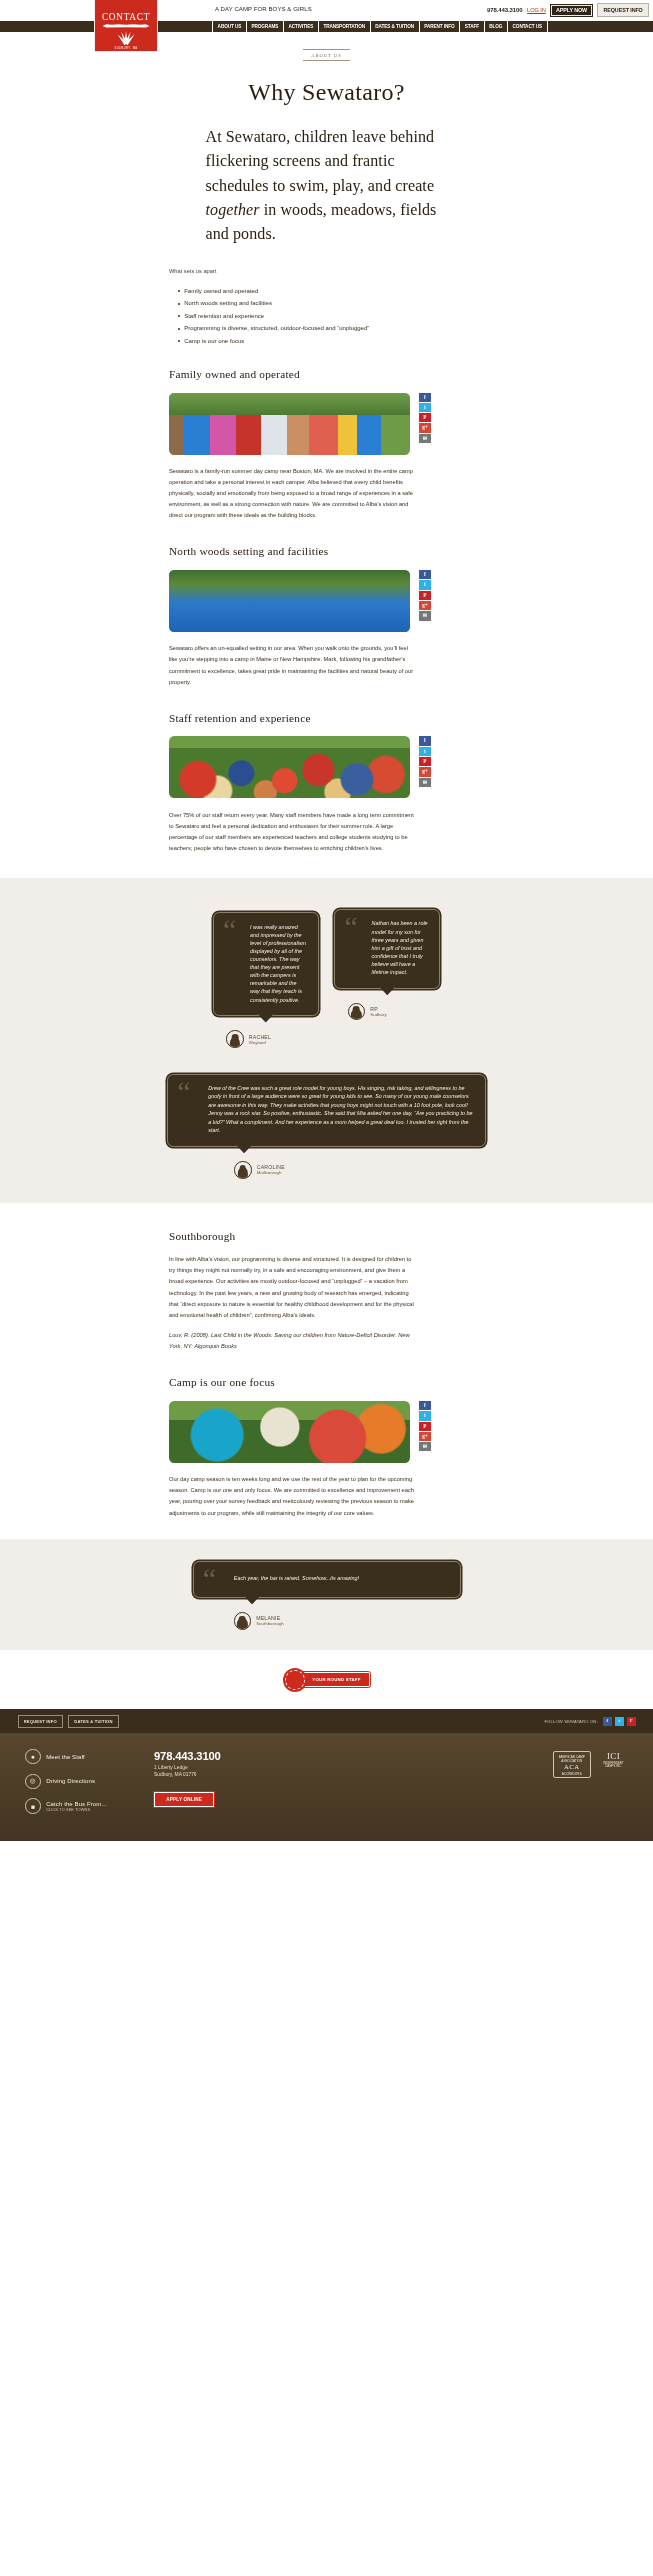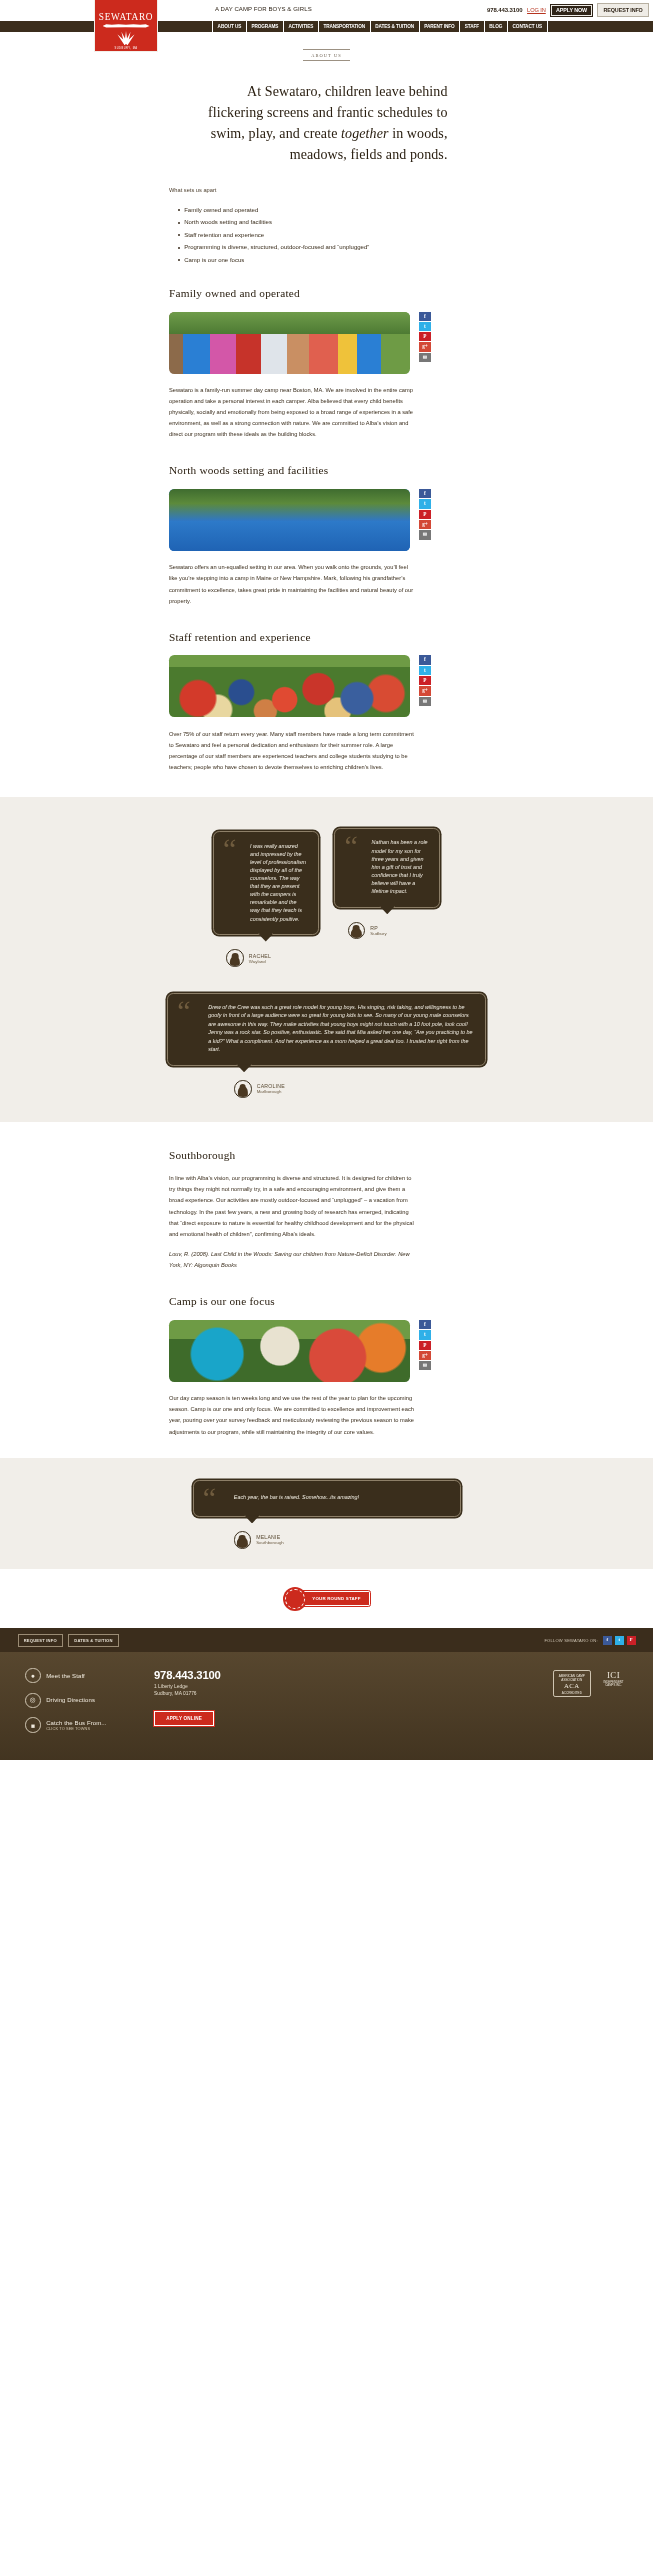--- a/index.html
+++ b/index.html
@@ -153,27 +153,26 @@
     font-weight: normal;
     font-size: 24px;
     color: #2b2012;
     text-align: center;
     margin-top: 17.5px;
     letter-spacing: 0.3px;
   }
 
   .lede {
     font-family: "Liberation Serif", serif;
-    font-size: 14px;
+    font-size: 16px;
     line-height: 1.52;
     color: #2b2012;
     margin: 19.6px auto 0;
     width: 242px;
     letter-spacing: 0.1px;
-    text-align: right;
   }
   .lede em { font-style: italic; }
 
   .whatsets {
     font-size: 5.7px;
     color: #4a3c2a;
     margin: 21.6px 0 0 23px;
   }
   ul.bullets {
     margin: 13.4px 0 0 32px;
@@ -543,38 +542,39 @@
     <span class="nav-item">ACTIVITIES</span>
     <span class="nav-item">TRANSPORTATION</span>
     <span class="nav-item">DATES &amp; TUITION</span>
     <span class="nav-item">PARENT INFO</span>
     <span class="nav-item">STAFF</span>
     <span class="nav-item">BLOG</span>
     <span class="nav-item">CONTACT US</span>
   </div>
 
   <div class="logo">
-    <div class="logo-word">SEWATARO</div>
+    <div class="logo-word">CONTACT</div>
     <div class="logo-canoe"></div>
     <div class="logo-rays">
       <div class="ray" style="transform:translateX(-50%) rotate(-40deg)"></div>
       <div class="ray" style="transform:translateX(-50%) rotate(-20deg)"></div>
       <div class="ray" style="transform:translateX(-50%) rotate(0deg)"></div>
       <div class="ray" style="transform:translateX(-50%) rotate(20deg)"></div>
       <div class="ray" style="transform:translateX(-50%) rotate(40deg)"></div>
     </div>
     <div class="logo-sub">SUDBURY, MA</div>
   </div>
 
   <div class="content">
 
     <div class="eyebrow-box">
       <div class="eyebrow">ABOUT US</div>
     </div>
 
+    <h1 class="title">Why Sewataro?</h1>
 
     <div class="lede">
       <span>At Sewataro, children leave behind flickering screens and frantic schedules to swim, play, and create </span><em>together</em><span> in woods, meadows, fields and ponds.</span>
     </div>
 
     <div class="wrap">
       <div class="whatsets">What sets us apart</div>
       <ul class="bullets">
         <li>Family owned and operated</li>
         <li>North woods setting and facilities</li>

